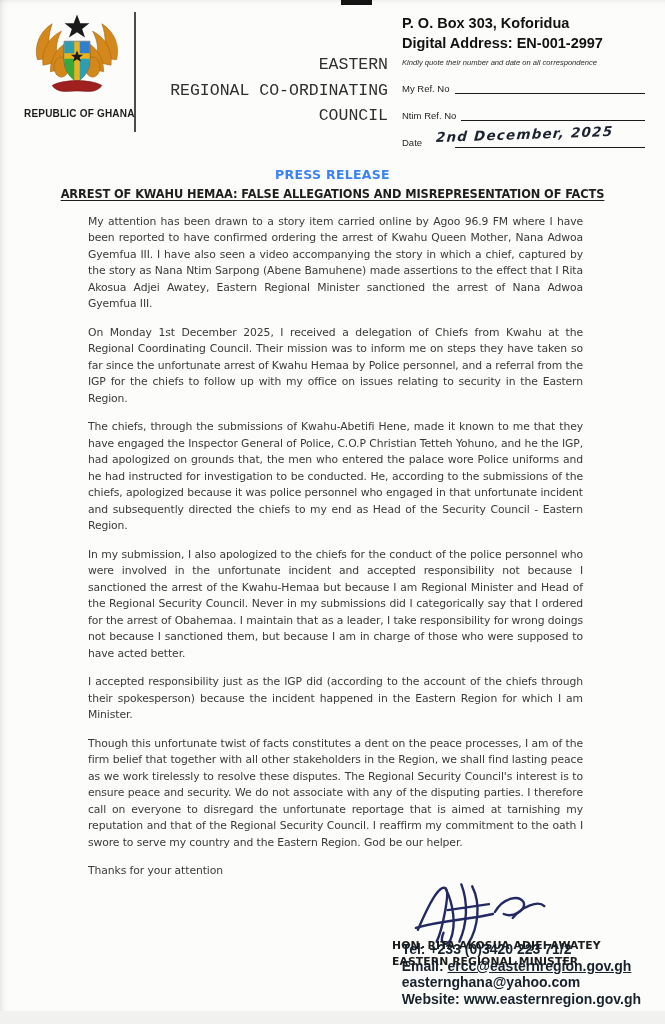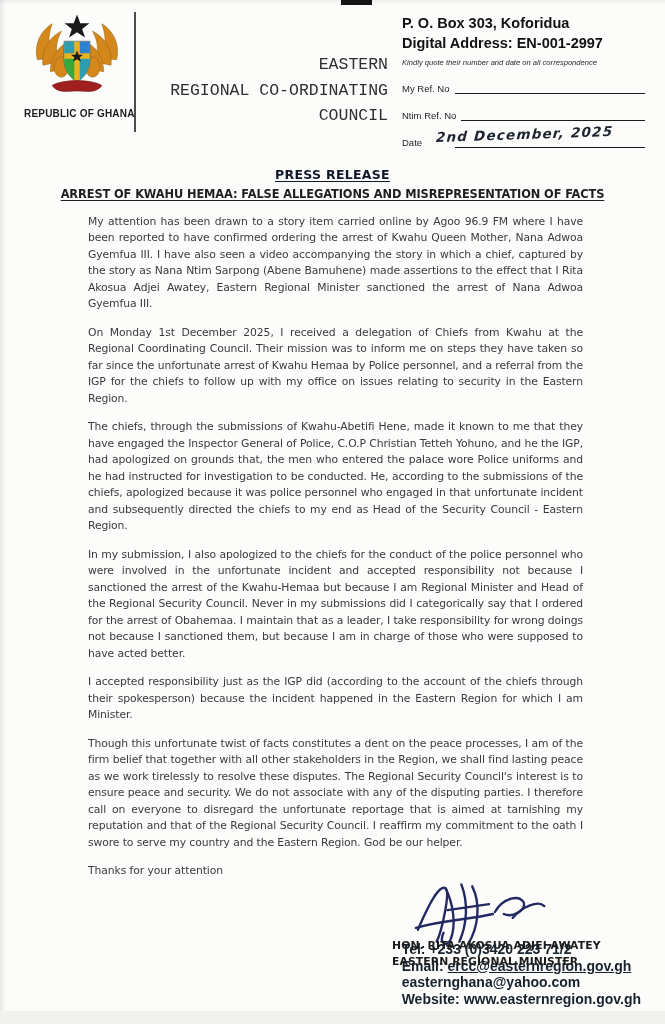--- a/index.html
+++ b/index.html
@@ -28,22 +28,22 @@
   .date-row{position:relative;gap:28px;}
   .handwritten{
     position:absolute;left:34px;top:-10px;
     font-family:"DejaVu Sans",sans-serif;font-style:italic;font-weight:bold;
     font-size:13.5px;color:#1c2330;letter-spacing:1.2px;white-space:nowrap;
     transform:rotate(-2deg) skewX(-6deg);
   }
 
   
   .title-block{text-align:center;margin-top:16px;}
-  .press-release{display:inline-block;font-weight:bold;font-size:12.5px;color:#0f172a;
-    text-decoration:underline;text-underline-offset:2px;letter-spacing:.3px;}
+  .press-release{display:inline-block;font-weight:bold;font-size:12.5px;color:#3b82f6;
+    text-underline-offset:2px;letter-spacing:.3px;}
   .subject{margin-top:4px;font-weight:bold;font-size:11.4px;color:#1e1e1e;
     text-decoration:underline;text-underline-offset:2px;white-space:nowrap;letter-spacing:-0.1px;}
 
   
   .body-text{margin:13px 82px 0 88px;font-size:10.8px;line-height:16.5px;
     text-align:justify;color:#3a3a3a;letter-spacing:-0.1px;}
   .body-text p{margin:0 0 12px 0;}
 
   
   .sig-block{position:relative;margin:30px 0 0 392px;width:250px;height:70px;}

